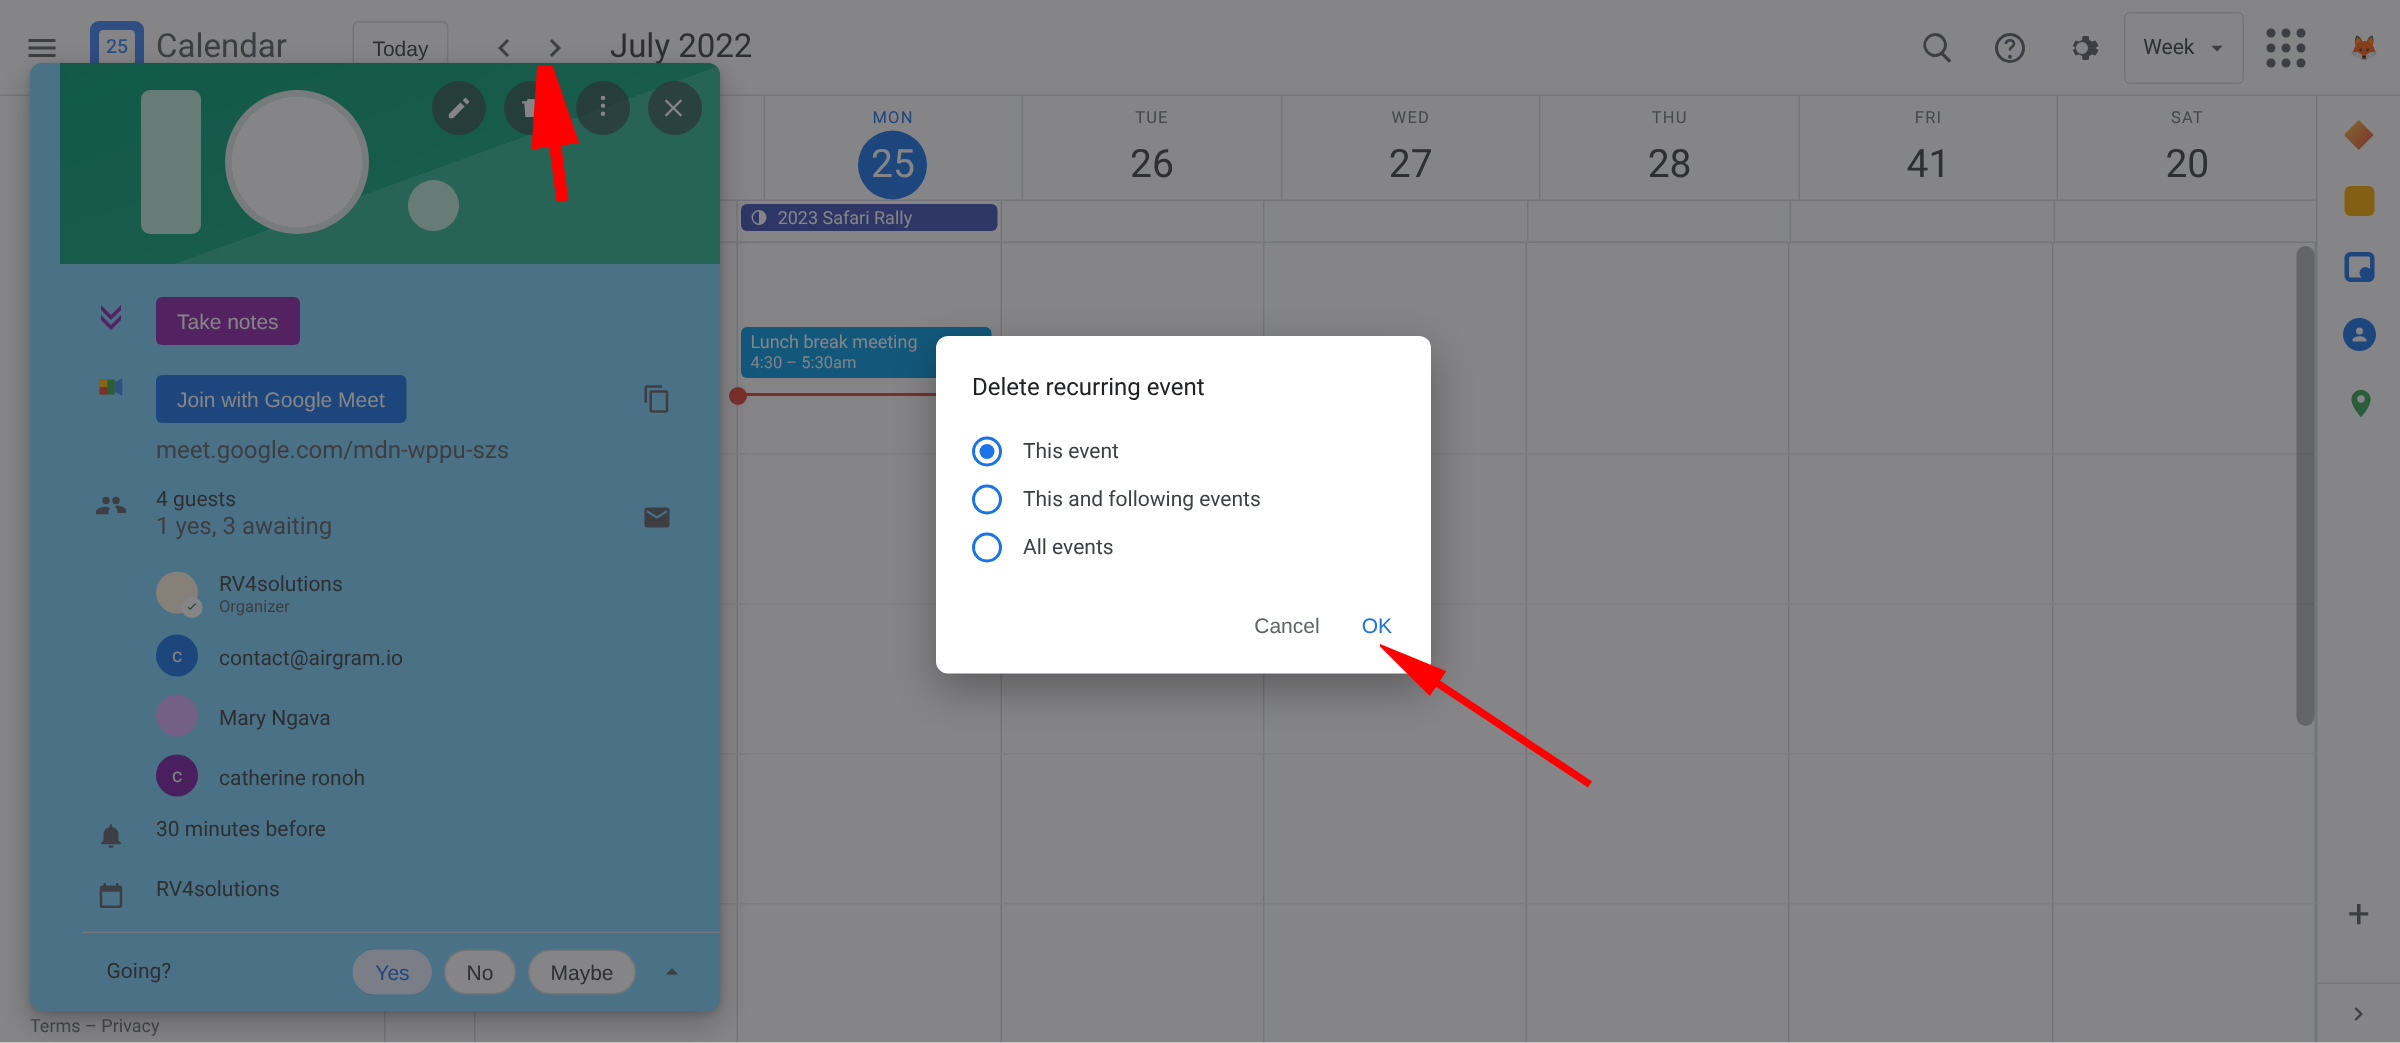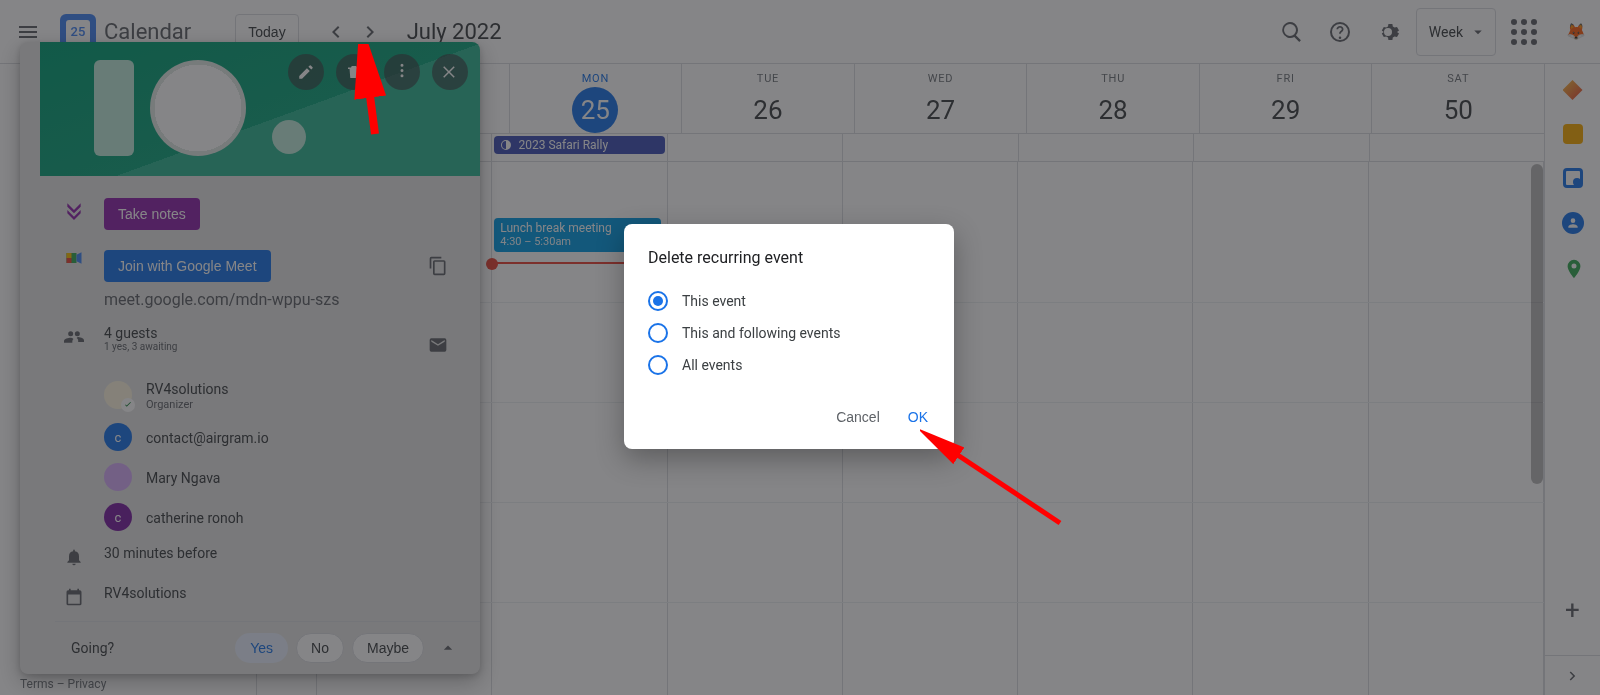--- a/index.html
+++ b/index.html
@@ -163,21 +163,21 @@
   .side-caret { height: 40px; display:flex; align-items:center; justify-content:center; border-top: 1px solid var(--g-border); width: 100%; color: var(--g-grey-light);}
 
   
   .footer {
     position: absolute; bottom: 4px; left: 20px; font-size: 12px; color: #70757a;
   }
 
   
   .event-card {
     position: absolute; left: 20px; top: 42px; width: 460px;
-    background: #e5e5e5; border-radius: 8px;
+    background: #7dd3fc; border-radius: 8px;
     box-shadow: 0 8px 22px rgba(0,0,0,0.28), 0 2px 6px rgba(0,0,0,0.18);
     z-index: 40; overflow: hidden; padding-left: 20px;
   }
   .banner {
     height: 134px;
     background: linear-gradient(160deg,#009e74 0%, #0fa47c 55%, #2fb592 55%, #2fb592 100%);
     position: relative;
   }
   .banner .plate {
     position: absolute; left: 110px; top: 18px; width: 96px; height: 96px;
@@ -204,21 +204,21 @@
     background: var(--purple); color: #fff; border: none; border-radius: 4px;
     padding: 8px 14px; font-size: 14px; font-weight: 500; cursor: pointer;
   }
   .meet-btn {
     background: var(--g-blue); color: #fff; border: none; border-radius: 4px;
     padding: 8px 14px; font-size: 14px; font-weight: 500; cursor: pointer;
   }
   .meet-row { display: flex; align-items: center; gap: 20px; }
   .meet-row .copy { margin-left: auto; }
   .meet-link { font-size: 16px; color: var(--g-grey-light); margin-top: 4px; }
-  .guests-sub { font-size: 10px; color: var(--g-grey-light); }
+  .guests-sub { font-size: 16px; color: var(--g-grey-light); }
   .guest-line { display: flex; align-items: center; gap: 14px; padding: 6px 0 6px 42px; }
   .avatar {
     width: 28px; height: 28px; border-radius: 50%; background: #e8eaed;
     display: inline-flex; align-items: center; justify-content: center;
     font-size: 13px; color: #fff; position: relative; flex-shrink: 0;
   }
   .avatar .check {
     position: absolute; right: -3px; bottom: -3px; width: 14px; height: 14px;
     background: #fff; border-radius: 50%; display: flex; align-items: center; justify-content: center;
   }
@@ -360,22 +360,22 @@
     <div class="grid">
 
       <div class="grid-header">
         <div class="gutter"></div>
         <div id="day-headers" style="flex:1;display:flex">
             <div class="day-col"><div class="dow">SUN</div><div class="dom">24</div></div>
             <div class="day-col"><div class="dow today">MON</div><div class="dom today">25</div></div>
             <div class="day-col"><div class="dow">TUE</div><div class="dom">26</div></div>
             <div class="day-col"><div class="dow">WED</div><div class="dom">27</div></div>
             <div class="day-col"><div class="dow">THU</div><div class="dom">28</div></div>
-            <div class="day-col"><div class="dow">FRI</div><div class="dom">29</div></div>
-            <div class="day-col"><div class="dow">SAT</div><div class="dom">50</div></div>
+            <div class="day-col"><div class="dow">FRI</div><div class="dom">41</div></div>
+            <div class="day-col"><div class="dow">SAT</div><div class="dom">20</div></div>
           </div>
       </div>
 
       <div class="allday-row">
         <div class="gutter"></div>
         <div class="allday-cells">
           <div class="cell"></div>
           <div class="cell">
             <div class="chip-allday">
               <svg viewBox="0 0 24 24">

